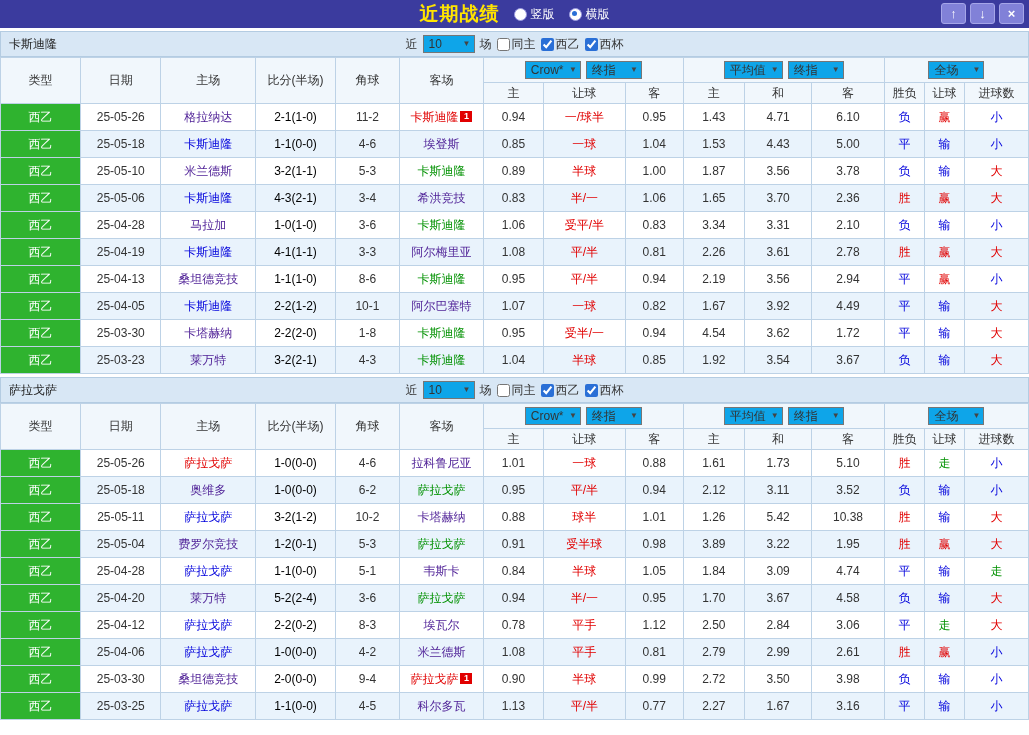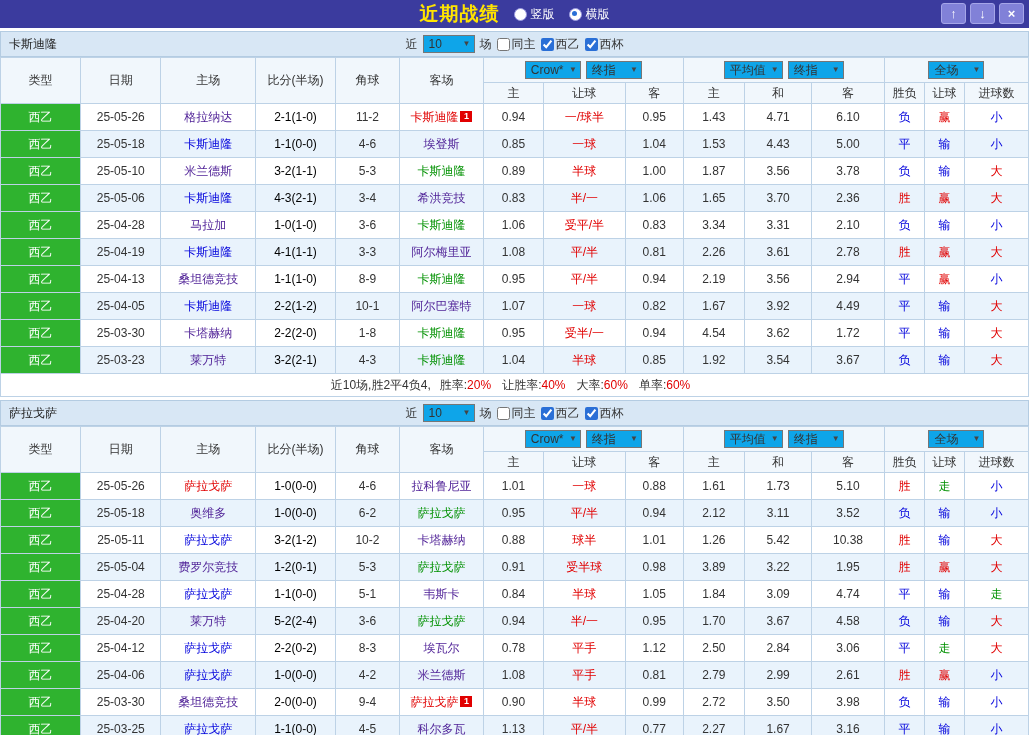--- a/index.html
+++ b/index.html
@@ -262,21 +262,21 @@
           <td><span>2.78</span></td>
           <td><span data-color="red">胜</span></td>
           <td><span data-color="red">赢</span></td>
           <td><span data-color="red">大</span></td>
         </tr>
         <tr>
           <td class="type-cell"><span>西乙</span></td>
           <td><span>25-04-13</span></td>
           <td><span data-color="black">桑坦德竞技</span></td>
           <td class="score-cell"><span>1-1(1-0)</span></td>
-          <td><span>8-9</span></td>
+          <td><span>8-6</span></td>
           <td><span data-color="green">卡斯迪隆</span></td>
           <td><span>0.95</span></td>
           <td class="hcp-cell"><span>平/半</span></td>
           <td><span>0.94</span></td>
           <td><span>2.19</span></td>
           <td><span>3.56</span></td>
           <td><span>2.94</span></td>
           <td><span data-color="blue">平</span></td>
           <td><span data-color="red">赢</span></td>
           <td><span data-color="blue">小</span></td>
@@ -327,27 +327,20 @@
           <td><span>0.85</span></td>
           <td><span>1.92</span></td>
           <td><span>3.54</span></td>
           <td><span>3.67</span></td>
           <td><span data-color="blue">负</span></td>
           <td><span data-color="blue">输</span></td>
           <td><span data-color="red">大</span></td>
         </tr>
       </tbody>
   </table>
-  <div class="summary">
-    <span class="pfx">近10场,胜2平4负4,</span>
-    <span><span>胜率:</span><span class="val">20%</span></span>
-    <span><span>让胜率:</span><span class="val">40%</span></span>
-    <span><span>大率:</span><span class="val">60%</span></span>
-    <span><span>单率:</span><span class="val">60%</span></span>
-  </div>
 </section>
 
 <section class="team-section">
   <div class="section-bar">
     <span class="team-name">萨拉戈萨</span>
     <div class="filters">
       <span>近</span>
       <span class="select small">
         <span>10</span>
         <span class="arrow">▼</span>

